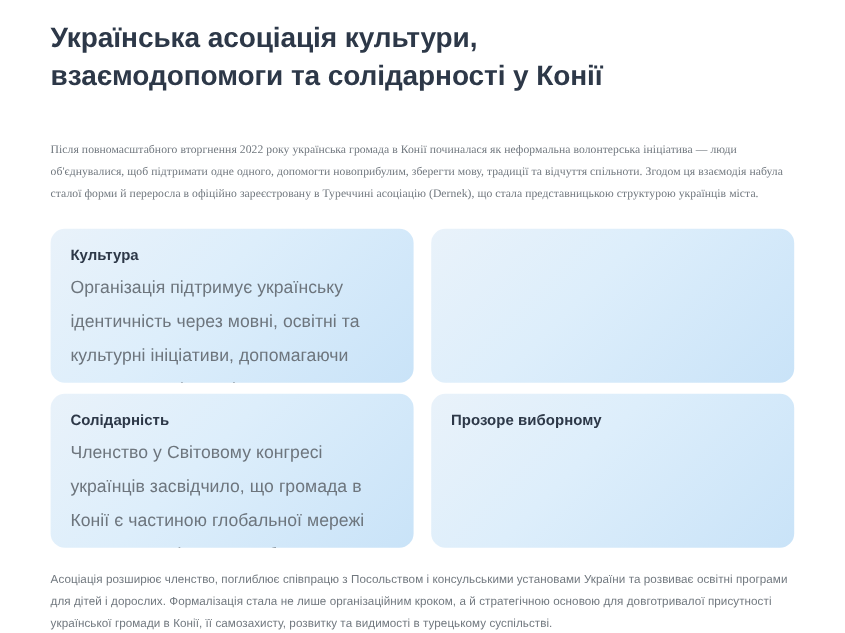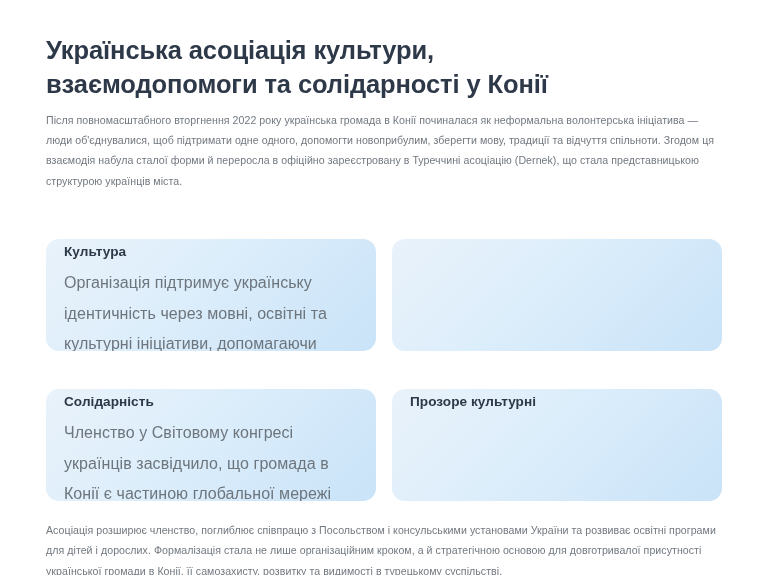--- a/index.html
+++ b/index.html
@@ -21,21 +21,21 @@
     width: 768px;
     height: 575px;
     box-sizing: border-box;
     padding: 0 46px;
     background: #ffffff;
   }
 
   
   .page-title {
     margin: 0;
-    padding-top: 34px;
+    padding-top: 19px;
     font-size: 25.5px;
     font-weight: 700;
     line-height: 1.33;
     letter-spacing: -0.1px;
     color: #2d3848;
     max-width: 640px;
   }
   .page-title .line {
     display: block;
     white-space: nowrap;
@@ -44,44 +44,44 @@
   
   .body-copy {
     margin: 0;
     font-size: 10.6px;
     line-height: 1.92;
     color: #71787f;
     letter-spacing: 0.05px;
     max-width: 676px;
   }
   .intro-copy {
-    margin-top: 8px;
+    margin-top: 40px;
+    font-family: Liberation Serif, serif;
   }
   .outro-copy {
     margin-top: 19px;
   }
 
   
   .card-grid {
     margin-top: 20px;
     display: grid;
     grid-template-columns: 1fr 1fr;
     grid-auto-rows: 140px;
     column-gap: 16px;
     row-gap: 10px;
   }
 
   .info-card {
     position: relative;
     box-sizing: border-box;
-    padding: 4px 18px 14px 18px;
+    padding: 15px 18px 14px 18px;
     border-radius: 13px;
     background: linear-gradient(135deg, #e9f2fa 0%, #ddeefb 42%, #c9e3f8 100%);
     overflow: hidden;
-    margin-top: 28px;
   }
 
   .card-title {
     margin: 0 0 7px 0;
     font-size: 13.6px;
     font-weight: 700;
     line-height: 1.3;
     color: #2d3848;
     letter-spacing: 0.05px;
   }
@@ -115,20 +115,20 @@
 
     <div class="info-card">
     </div>
 
     <div class="info-card">
       <h2 class="card-title">Солідарність</h2>
       <p class="card-text">Членство у Світовому конгресі українців засвідчило, що громада в Конії є частиною глобальної мережі української діаспори та бере участь у ширшій спільній справі.</p>
     </div>
 
     <div class="info-card">
-      <h2 class="card-title">Прозоре культурні</h2>
+      <h2 class="card-title">Прозоре виборному</h2>
     </div>
 
   </div>
 
   <p class="body-copy outro-copy">Асоціація розширює членство, поглиблює співпрацю з Посольством і консульськими установами України та розвиває освітні програми для дітей і дорослих. Формалізація стала не лише організаційним кроком, а й стратегічною основою для довготривалої присутності української громади в Конії, її самозахисту, розвитку та видимості в турецькому суспільстві.</p>
 
 </div>
 
 </body></html>

